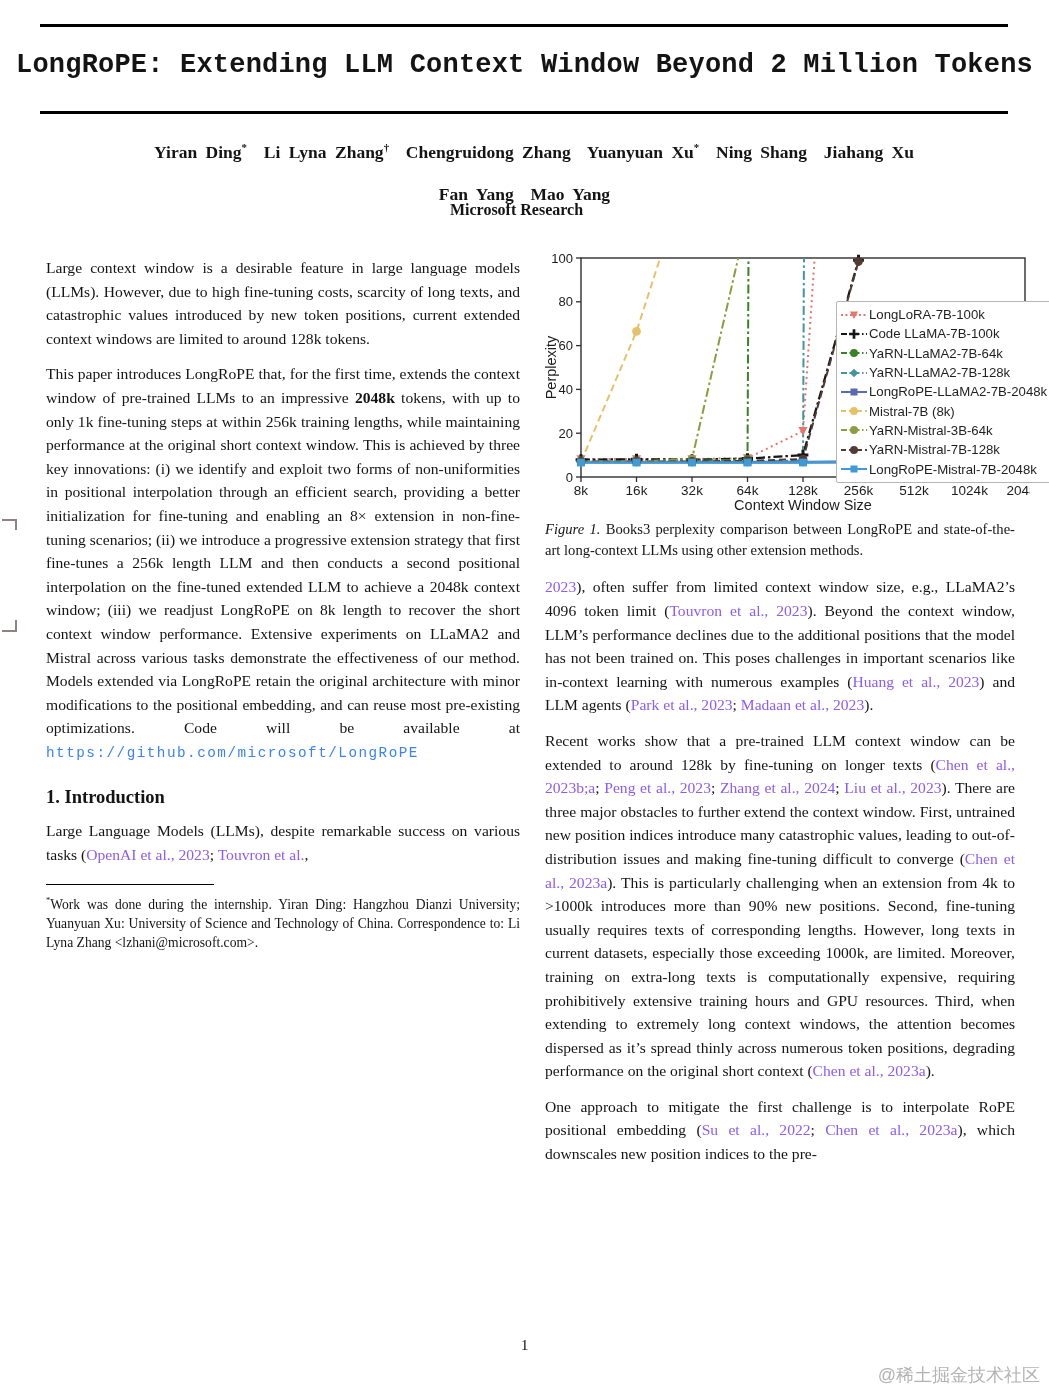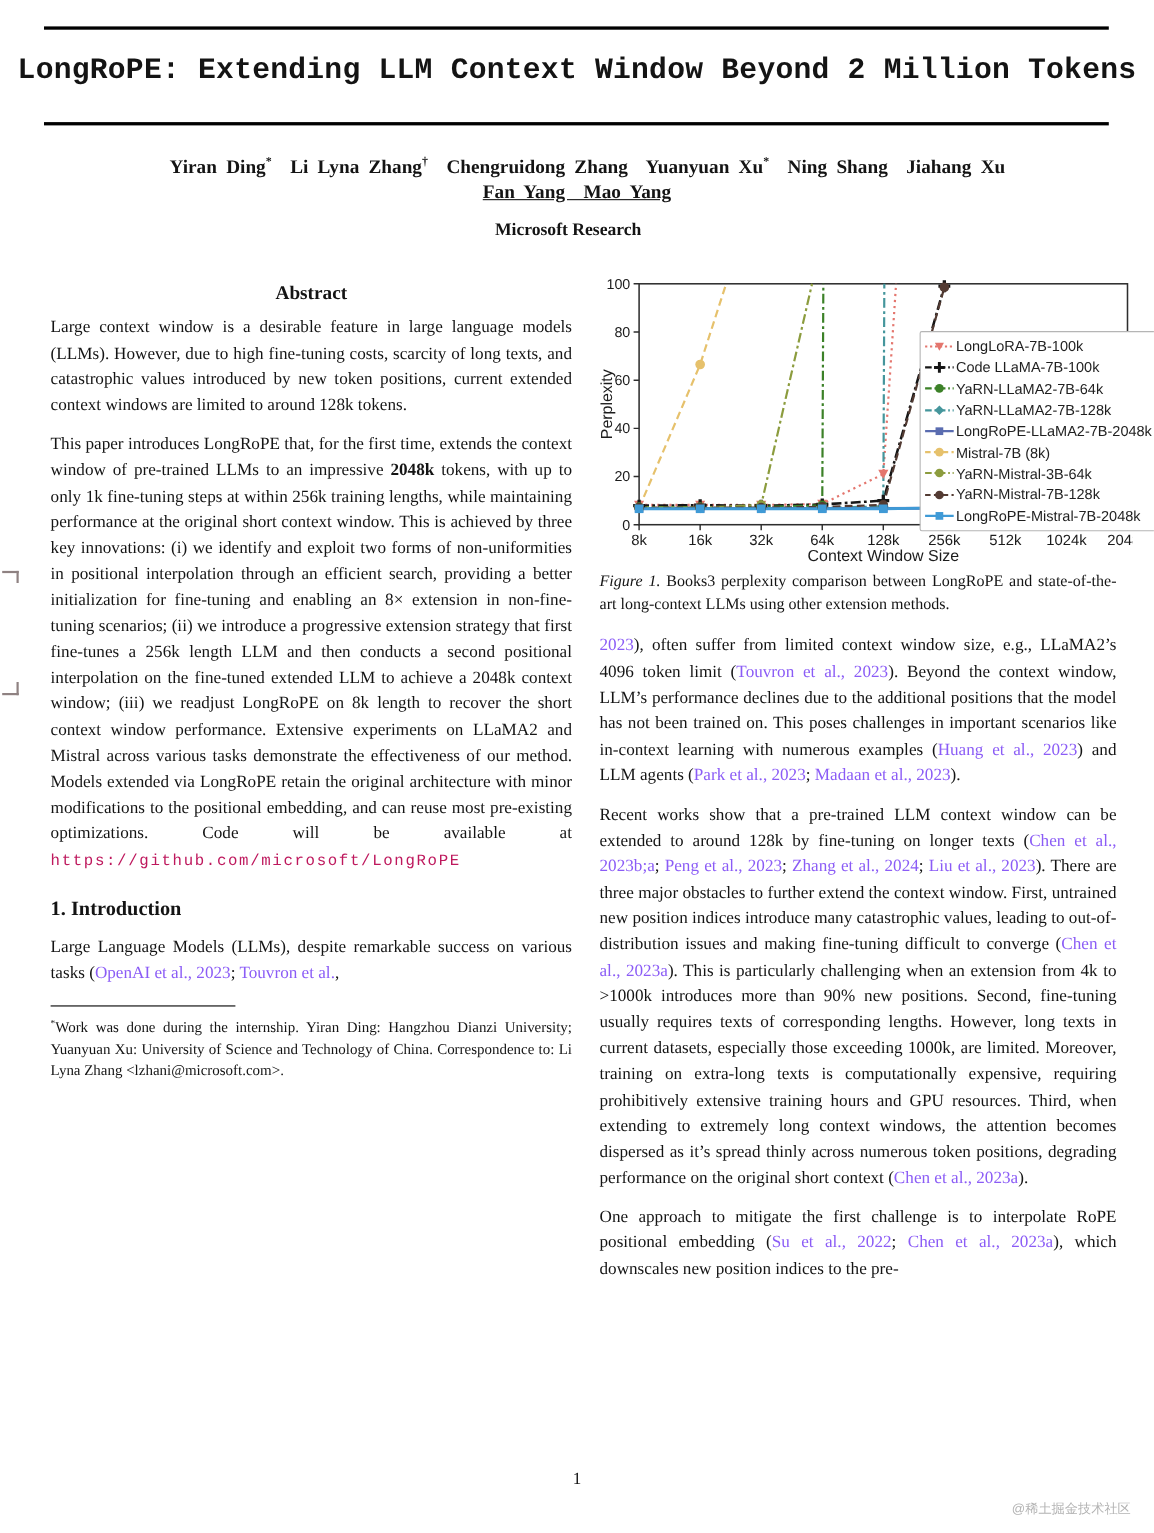--- a/index.html
+++ b/index.html
@@ -13,31 +13,31 @@
   .rule-mid { top:111px; }
   .paper-title {
     position:absolute; left:0; right:0; top:50px; text-align:center;
     font-size:27px; font-weight:bold; letter-spacing:.2px;font-family:Liberation Mono, monospace;
   }
   .authors {
     position:absolute; left:0; right:0; text-align:center;
     font-weight:bold; font-size:17.5px; white-space:pre-wrap; word-spacing:4px;
   }
   .authors-1 { top:141px;padding-left:19px; }
-  .authors-2 { top:164px;text-decoration:underline; }
+  .authors-2 { top:184px; }
   .affiliation {
     position:absolute; left:0; right:16px; top:201px; text-align:center;
     font-weight:bold; font-size:16px;
   }
   .run-sup { vertical-align:super; font-size:.62em; }
   .run-bold { font-weight:bold; }
   .run-italic { font-style:italic; }
   .run-cite { color:#8b5cf6; }
   .run-mono {
-    font-family:"Liberation Mono", monospace; color:#be185d;
+    font-family:"Liberation Mono", monospace; color:#3b82f6;
     font-size:14.3px; letter-spacing:1.5px;
   }
   .col-left  { position:absolute; left:46px;  top:256px; width:474px; }
   .col-right { position:absolute; left:545px; top:251px; width:470px; }
   .abstract-heading { text-align:center; font-weight:bold; font-size:17.5px; margin:0 0 9px 0; }
   p.body {
     font-size:15.6px; line-height:23.6px; text-align:justify;
     margin:0 0 12px 0; hyphens:none;
   }
   .section-heading { font-size:18.5px; font-weight:bold; margin:22px 0 11px 0; }
@@ -53,37 +53,36 @@
   }
   .legend-item { display:flex; align-items:center; height:19.3px; font-size:13.2px; color:#1f1f1f; white-space:nowrap; }
   .legend-item svg { width:28px; height:14px; margin-right:1px; flex:0 0 auto; }
 
   .corner-mark { position:absolute; left:2px; width:13px; }
   .corner-mark-1 { top:519px; height:9px;  border-top:2.5px solid #8f8282;    border-right:2.5px solid #8f8282; }
   .corner-mark-2 { top:620px; height:10px; border-bottom:2.5px solid #8f8282; border-right:2.5px solid #8f8282; }
 
   .page-number { position:absolute; left:0; right:0; top:1336px; text-align:center; font-size:15.5px; }
   .watermark {
-    position:absolute; right:21px; top:1363px; color:#b3b3b3;
-    font-size:12px; font-family:"Liberation Sans", sans-serif;
+    position:absolute; right:9px; top:1363px; color:#b3b3b3;
+    font-size:18px; font-family:"Liberation Sans", sans-serif;
   }
 </style>
 </head>
 <body>
 
 <div class="rule rule-top"></div>
 <div class="paper-title">LongRoPE: Extending LLM Context Window Beyond 2 Million Tokens</div>
 <div class="rule rule-mid"></div>
 
 <div class="authors authors-1"><span>Yiran Ding</span><span class="run-sup">*</span><span>  Li Lyna Zhang</span><span class="run-sup">†</span><span>  Chengruidong Zhang  Yuanyuan Xu</span><span class="run-sup">*</span><span>  Ning Shang  Jiahang Xu</span></div>
 <div class="authors authors-2"><span>Fan Yang  Mao Yang</span></div>
 <div class="affiliation">Microsoft Research</div>
 
 <div class="col-left">
-  <div class="abstract-heading">Abstract</div>
   <p class="body">Large context window is a desirable feature in large language models (LLMs). However, due to high fine-tuning costs, scarcity of long texts, and catastrophic values introduced by new token positions, current extended context windows are limited to around 128k tokens.</p>
   <p class="body"><span>This paper introduces LongRoPE that, for the first time, extends the context window of pre-trained LLMs to an impressive </span><span class="run-bold">2048k</span><span> tokens, with up to only 1k fine-tuning steps at within 256k training lengths, while maintaining performance at the original short context window. This is achieved by three key innovations: (i) we identify and exploit two forms of non-uniformities in positional interpolation through an efficient search, providing a better initialization for fine-tuning and enabling an 8× extension in non-fine-tuning scenarios; (ii) we introduce a progressive extension strategy that first fine-tunes a 256k length LLM and then conducts a second positional interpolation on the fine-tuned extended LLM to achieve a 2048k context window; (iii) we readjust LongRoPE on 8k length to recover the short context window performance. Extensive experiments on LLaMA2 and Mistral across various tasks demonstrate the effectiveness of our method. Models extended via LongRoPE retain the original architecture with minor modifications to the positional embedding, and can reuse most pre-existing optimizations. Code will be available at </span><span class="run-mono">https://github.com/microsoft/LongRoPE</span></p>
   <div class="section-heading">1. Introduction</div>
   <p class="body"><span>Large Language Models (LLMs), despite remarkable success on various tasks (</span><span class="run-cite">OpenAI et al., 2023</span><span>; </span><span class="run-cite">Touvron et al.</span><span>,</span></p>
   <div class="footnote-rule"></div>
   <p class="footnote"><span class="run-sup">*</span><span>Work was done during the internship. Yiran Ding: Hangzhou Dianzi University; Yuanyuan Xu: University of Science and Technology of China. Correspondence to: Li Lyna Zhang &lt;lzhani@microsoft.com&gt;.</span></p>
 </div>
 
 <div class="col-right">
   <div class="chart-wrap">

